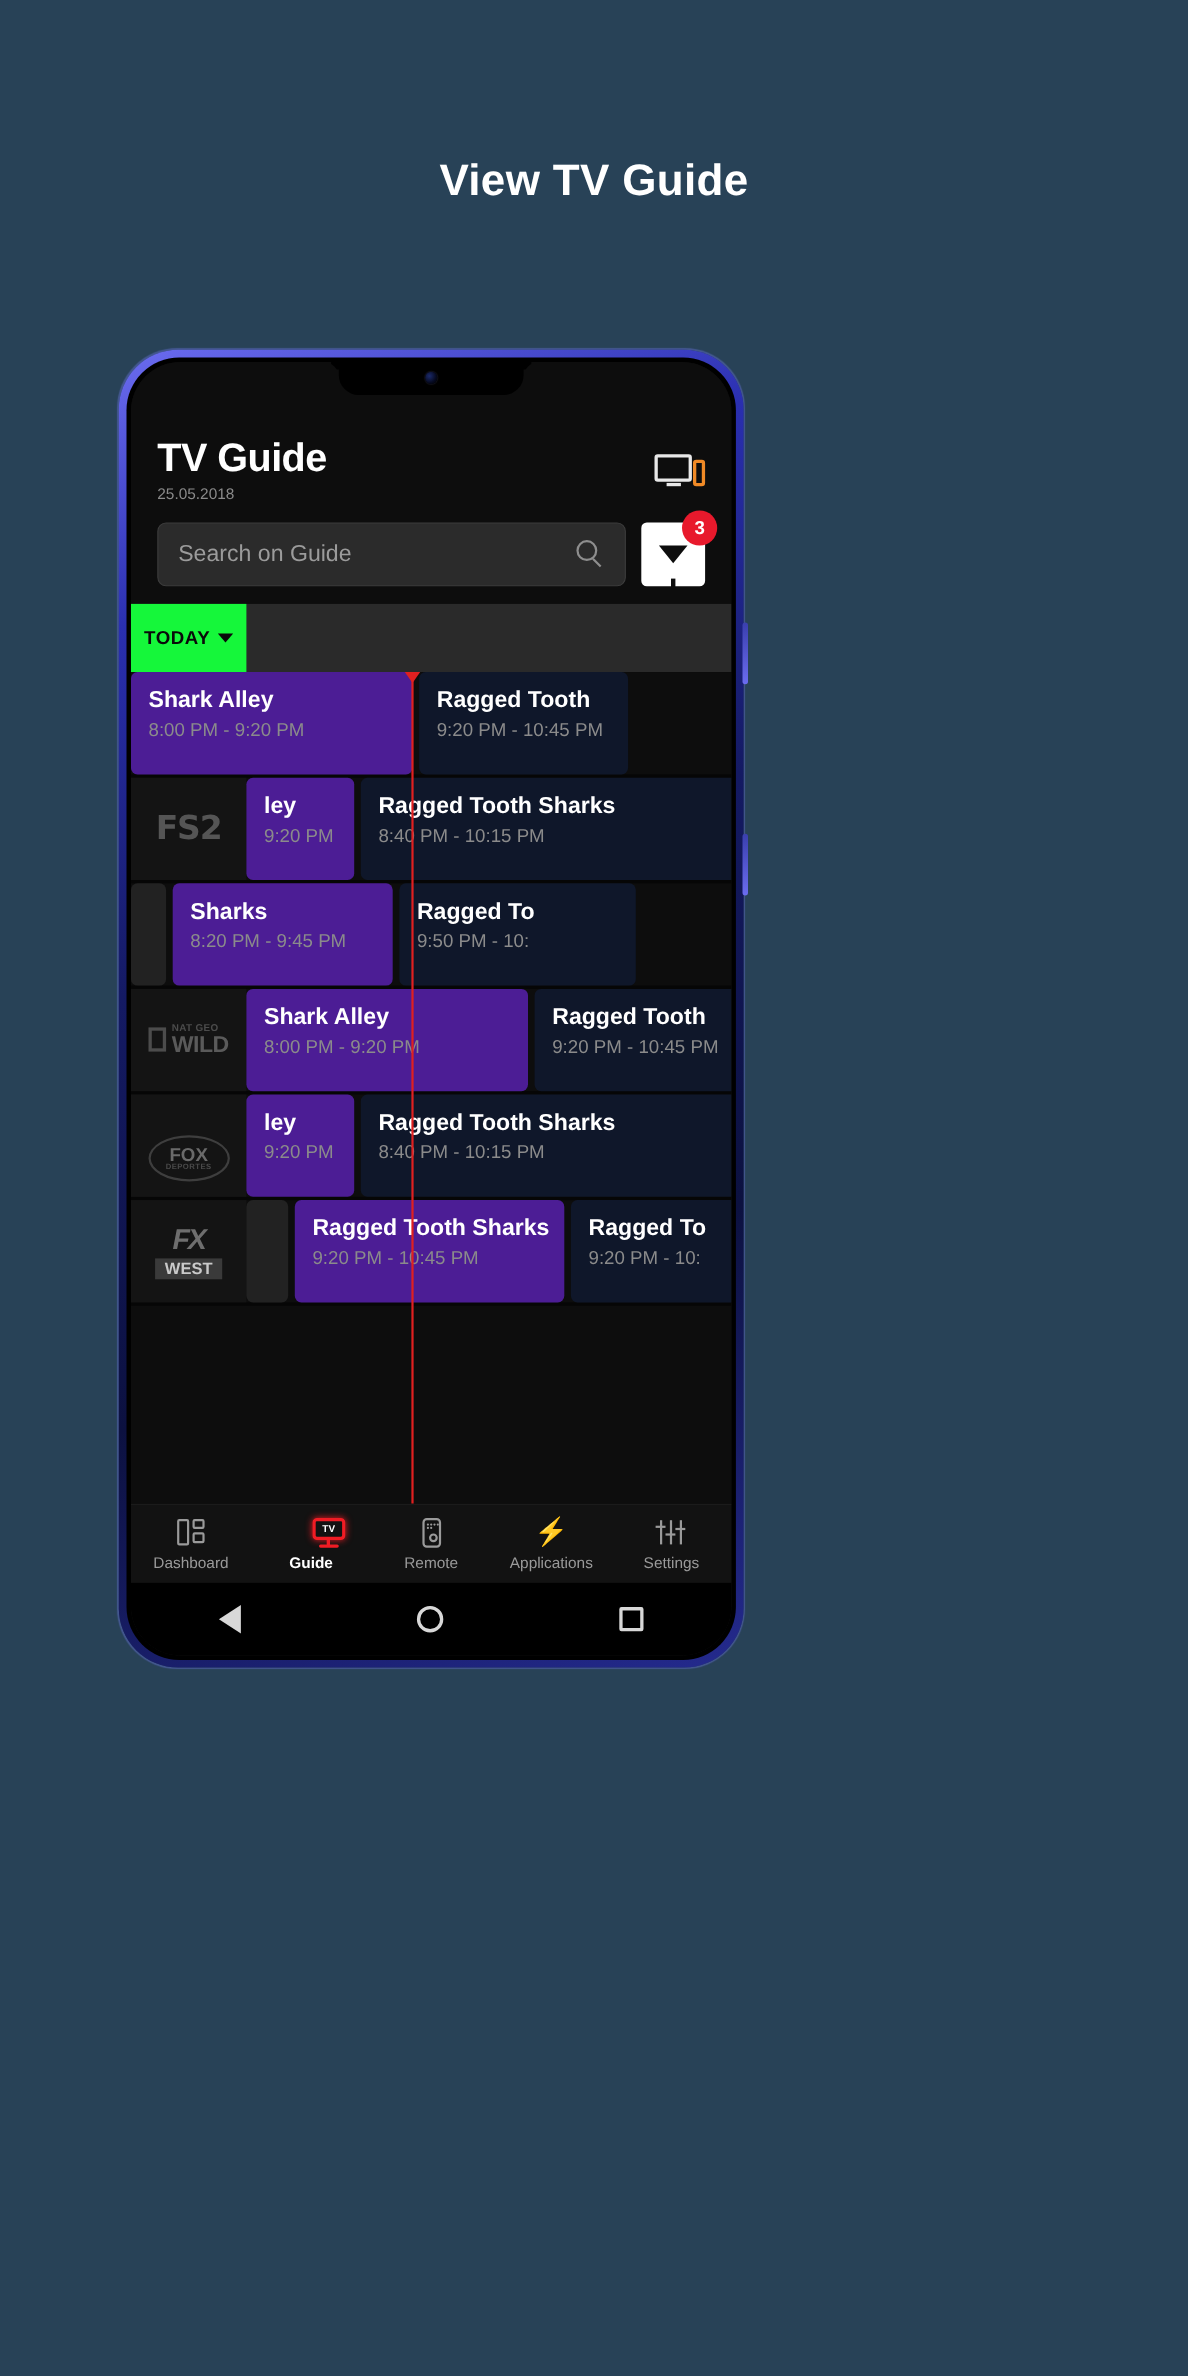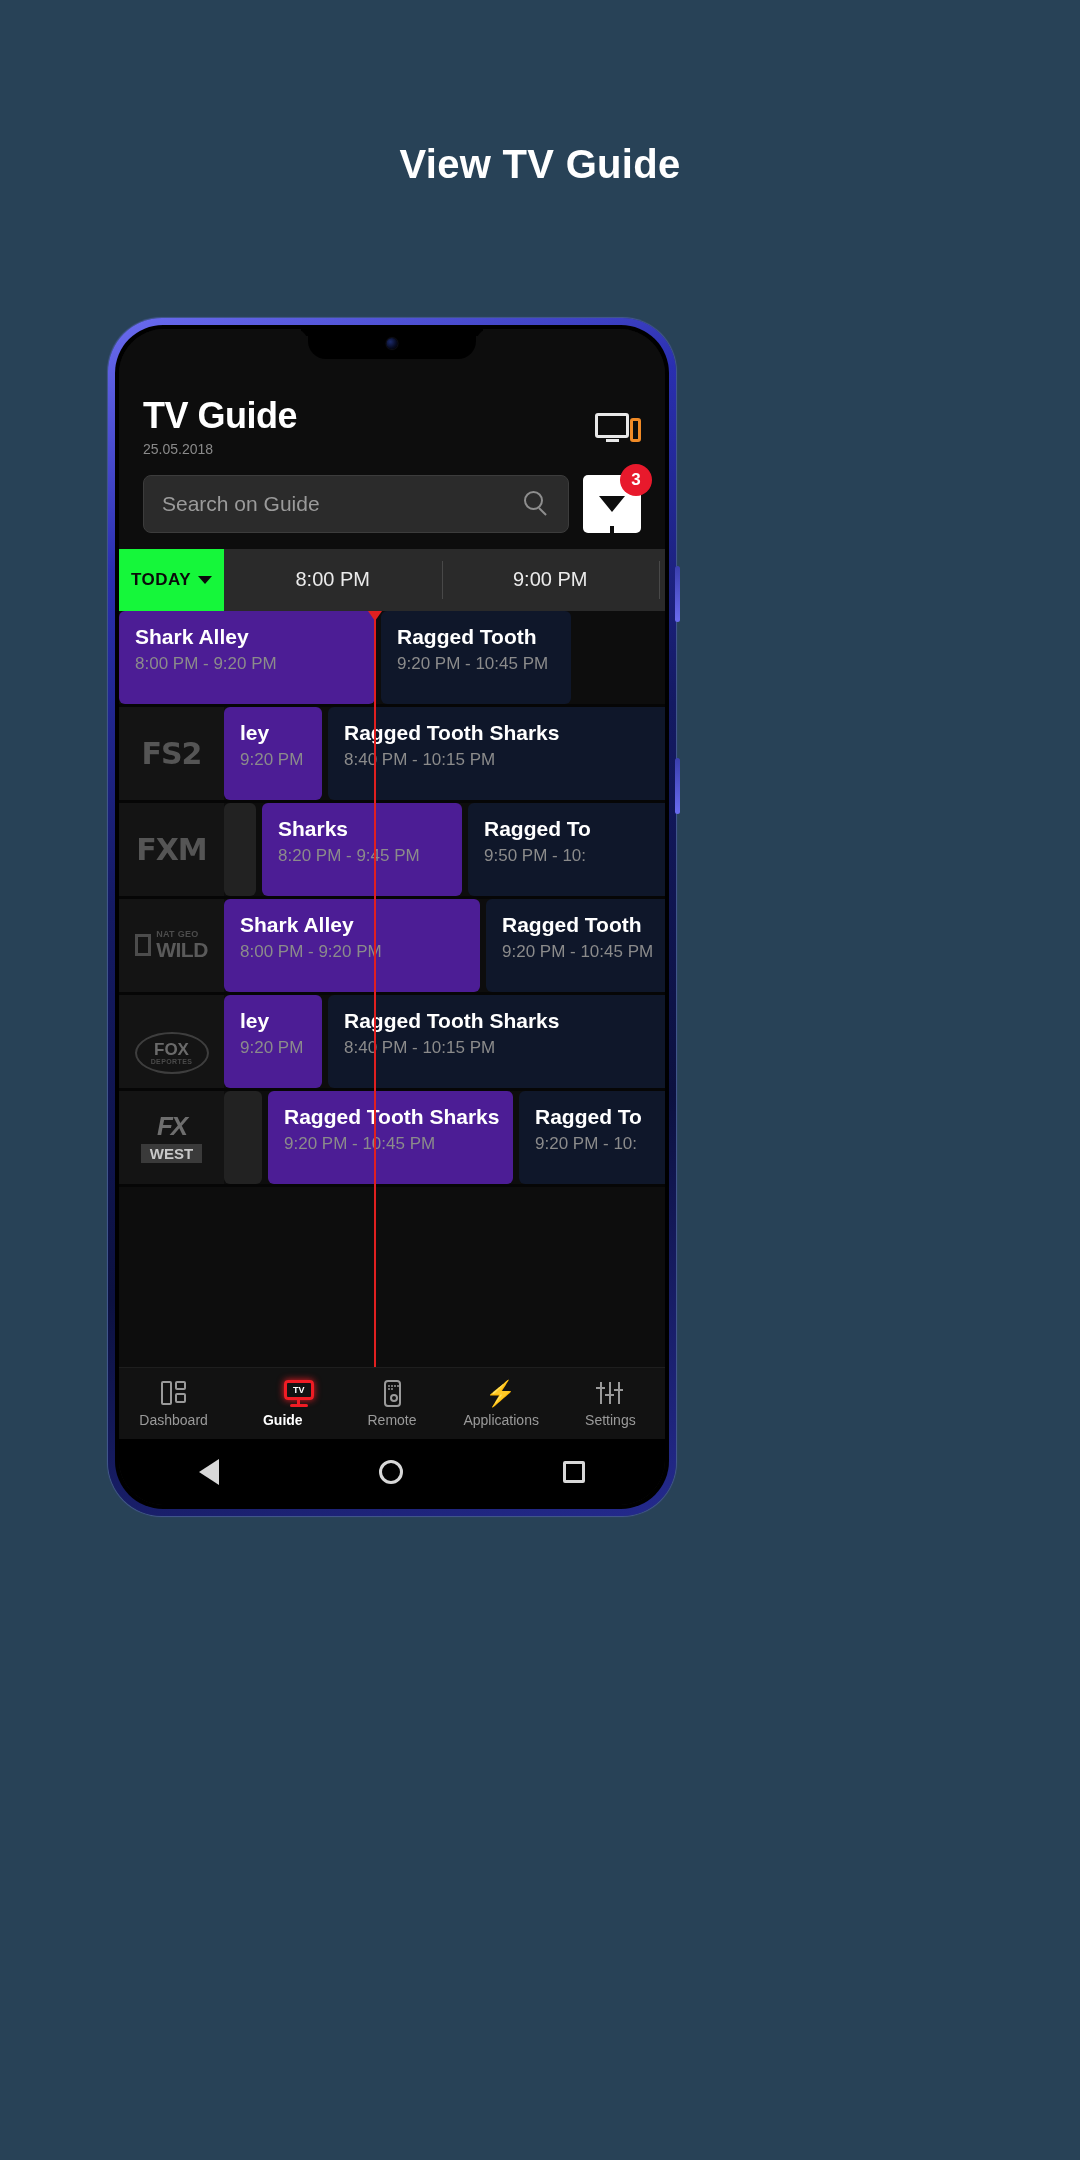--- a/index.html
+++ b/index.html
@@ -330,25 +330,20 @@
             <div class="funnel"></div>
             <div class="filter-badge">3</div>
           </div>
         </div>
 
         <div class="timeline">
           <div class="today-btn">
             <span>TODAY</span>
             <span class="caret"></span>
           </div>
-          <div class="slots">
-            <div class="slot">8:00 PM</div>
-            <div class="slot">9:00 PM</div>
-            <div class="slot-edge"></div>
-          </div>
         </div>
 
         <div class="grid">
 
           <div class="playhead">
             <div class="knob"></div>
           </div>
 
           <div class="row">
             <div class="progs">
@@ -373,23 +368,20 @@
                 <div class="prog-time">9:20 PM</div>
               </div>
               <div class="prog next" style="width:350px">
                 <div class="prog-title">Ragged Tooth Sharks</div>
                 <div class="prog-time">8:40 PM - 10:15 PM</div>
               </div>
             </div>
           </div>
 
           <div class="row">
-            <div class="chan">
-              <span class="logo-text">FXM</span>
-            </div>
             <div class="progs">
               <div class="prog past" style="width:26px">
                 <div class="prog-title"></div>
                 <div class="prog-time"></div>
               </div>
               <div class="prog live" style="width:200px">
                 <div class="prog-title">Sharks</div>
                 <div class="prog-time">8:20 PM - 9:45 PM</div>
               </div>
               <div class="prog next" style="width:215px">

